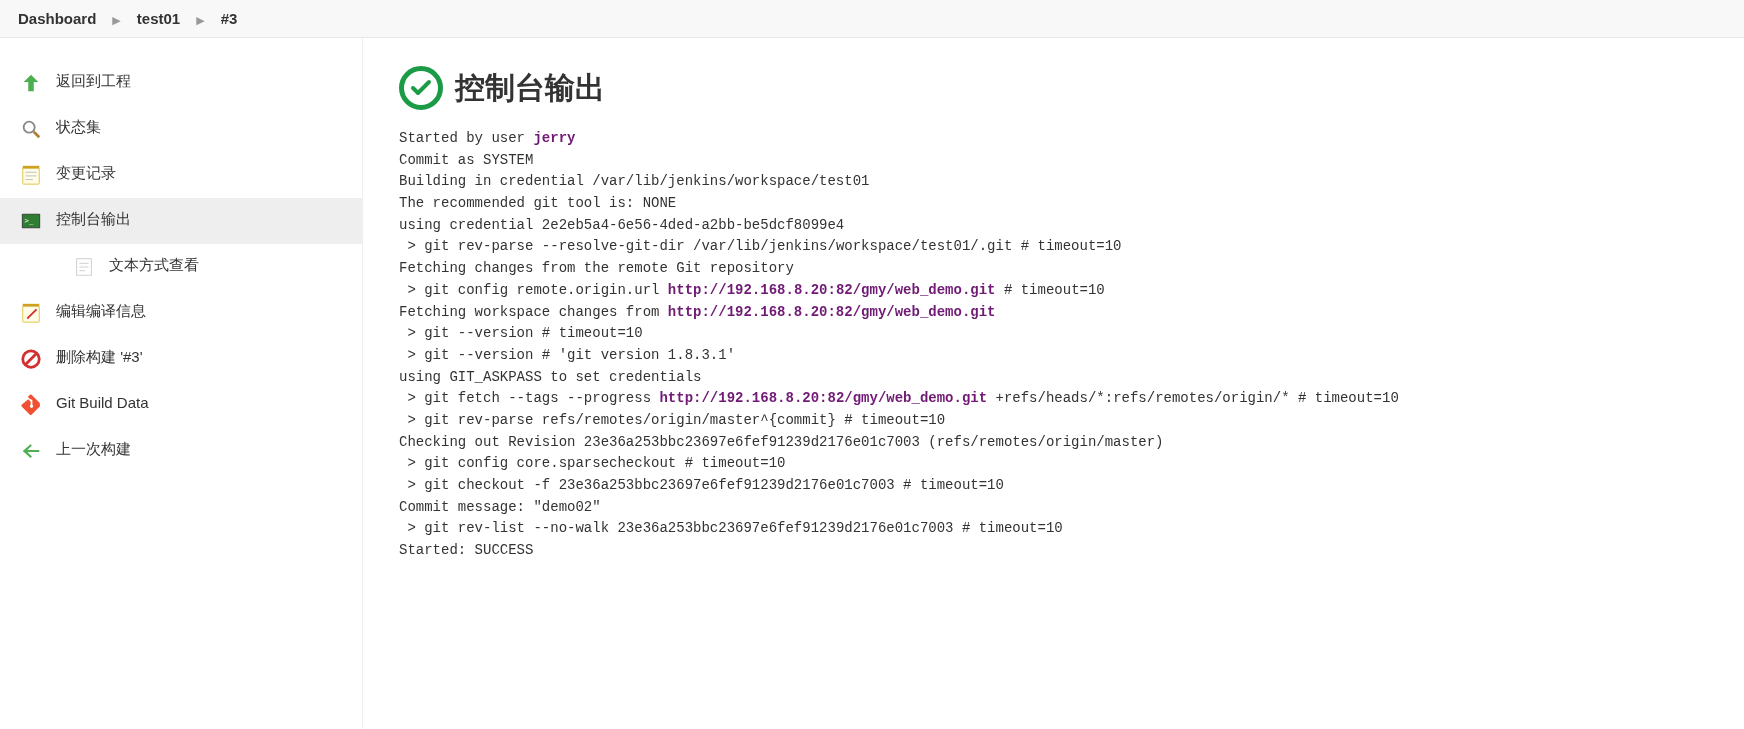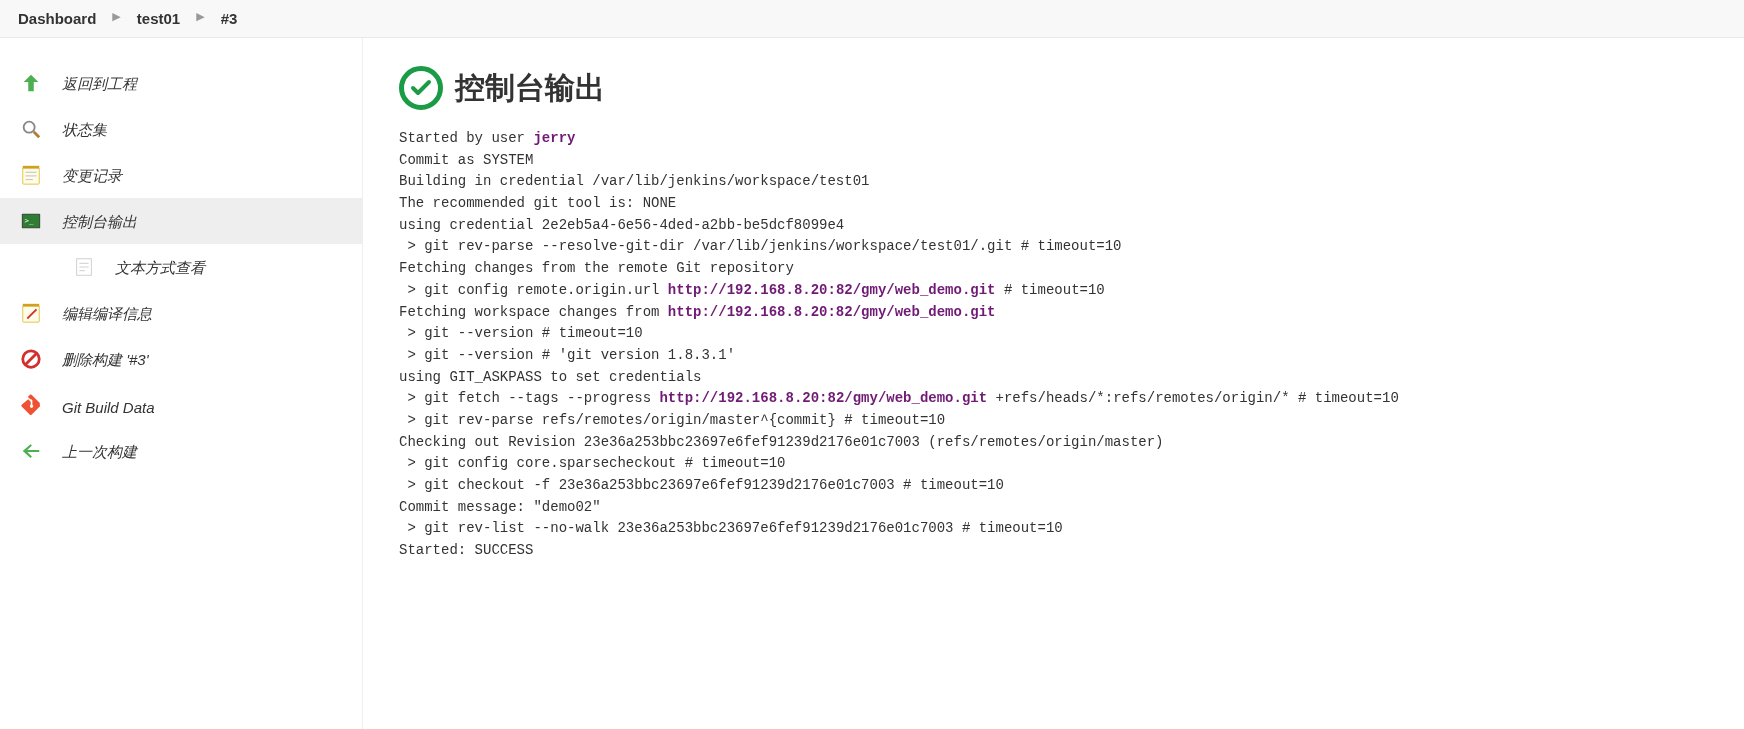--- a/index.html
+++ b/index.html
@@ -1,24 +1,24 @@
 <!DOCTYPE html>
 <html><head>
 <meta charset="utf-8">
 <style>
 * { margin: 0; padding: 0; box-sizing: border-box; }
 body { font-family: -apple-system, BlinkMacSystemFont, "Segoe UI", Helvetica, Arial, sans-serif; font-size: 14px; color: #333; background: #fff; }
 
-.breadcrumb { background: #f8f8f8; border-bottom: 1px solid #e8e8e8; padding: 10px 18px; display: flex; align-items: flex-start; gap: 16px; }
+.breadcrumb { background: #f8f8f8; border-bottom: 1px solid #e8e8e8; padding: 10px 18px; display: flex; align-items: flex-end; gap: 16px; }
 .breadcrumb a { color: #333; text-decoration: none; font-weight: 600; font-size: 15px; }
 .breadcrumb .sep { color: #999; font-size: 11px; }
 
 .layout { display: flex; }
 .sidebar { width: 363px; border-right: 1px solid #eee; padding-top: 22px; min-height: 691px; }
-.sidebar .item { display: flex; align-items: flex-end; gap: 20px; padding: 12px 20px; cursor: pointer; color: #333; font-size: 15px; font-style: italic; }
+.sidebar .item { display: flex; align-items: flex-start; gap: 14px; padding: 12px 20px; cursor: pointer; color: #333; font-size: 15px; }
 .sidebar .item.active { background: #eee; font-weight: 500; }
 .sidebar .subitem { padding-left: 73px; }
 .sidebar .icon { width: 22px; height: 22px; display: flex; align-items: center; justify-content: center; flex-shrink: 0; }
 
 .main { flex: 1; padding: 28px 36px; }
 .title-row { display: flex; align-items: center; gap: 12px; margin-bottom: 18px; }
 .title-row h1 { font-size: 30px; font-weight: 700; color: #333; }
 .success-badge { width: 44px; height: 44px; border: 5px solid #1c9b47; border-radius: 50%; display: flex; align-items: center; justify-content: center; }
 .success-badge svg { width: 24px; height: 24px; }
 

